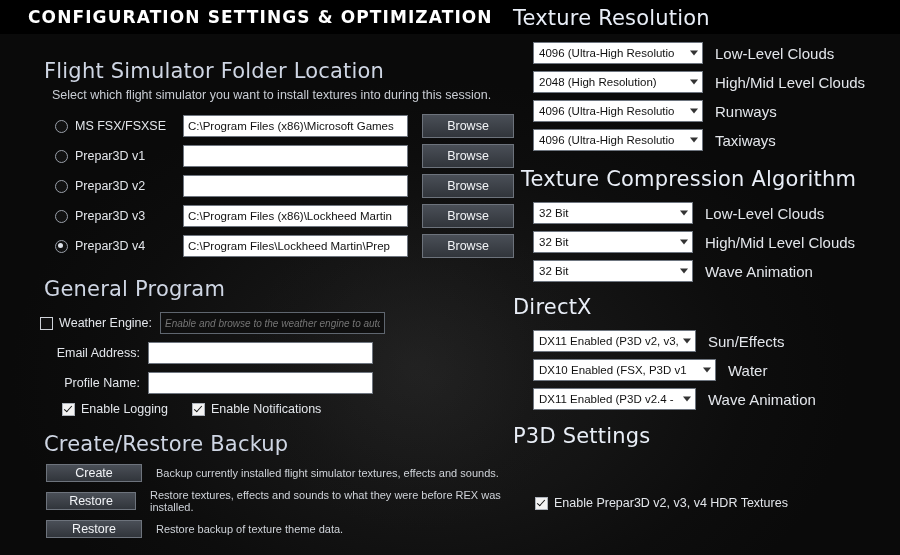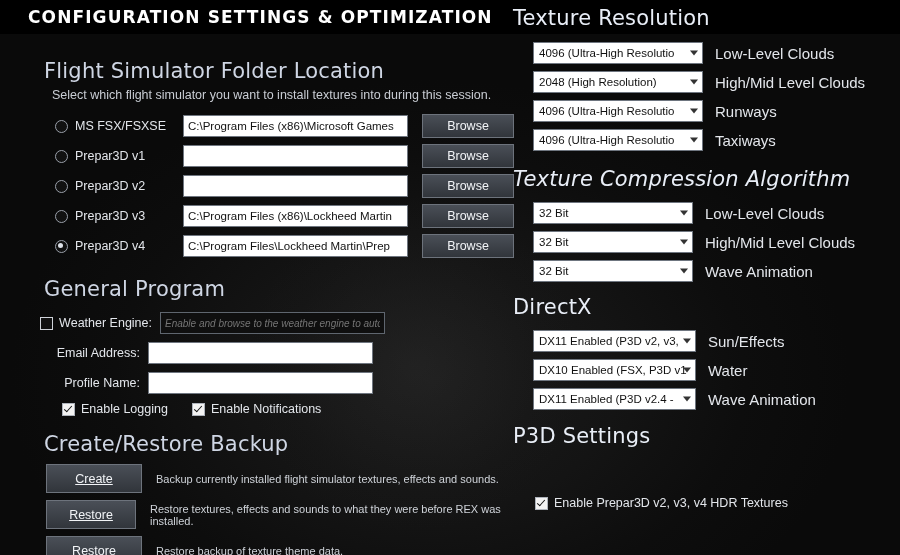--- a/index.html
+++ b/index.html
@@ -140,22 +140,21 @@
     cursor: pointer;
     font-family: "Liberation Sans", sans-serif;
     padding: 0 19px;
   }
   .btn.browse {
     width: 92px;
     margin-left: 14px;
   }
   .btn.wide {
     width: 96px;
-    height: 29px;
-    text-decoration: underline;
+    height: 18px;
   }
   .chk {
     width: 11px;
     height: 11px;
     border: 1px solid #aeb3bb;
     background: #f3f3f3;
     display: inline-block;
     position: relative;
     margin-right: 6px;
     flex: none;
@@ -370,21 +369,21 @@
       </div>
       <div class="sel-row">
         <div class="sel">
           <span>4096 (Ultra-High Resolutio</span>
           <span class="arrow"></span>
         </div>
         <span class="sel-cap">Taxiways</span>
       </div>
     </div>
 
-    <div style="position:absolute; left:8px; top:167px;font-style:italic;" class="section-head light">Texture Compression Algorithm</div>
+    <div style="position:absolute; left:16px; top:167px;" class="section-head light">Texture Compression Algorithm</div>
 
     <div style="position:absolute; left:28px; top:202px;">
       <div class="sel-row">
         <div class="sel" style="width:160px;">
           <span>32 Bit</span>
           <span class="arrow"></span>
         </div>
         <span class="sel-cap">Low-Level Clouds</span>
       </div>
       <div class="sel-row">
@@ -407,21 +406,21 @@
 
     <div style="position:absolute; left:28px; top:330px;">
       <div class="sel-row">
         <div class="sel" style="width:163px;">
           <span>DX11 Enabled (P3D v2, v3,</span>
           <span class="arrow"></span>
         </div>
         <span class="sel-cap">Sun/Effects</span>
       </div>
       <div class="sel-row">
-        <div class="sel" style="width:163px;">
+        <div class="sel" style="width:183px;">
           <span>DX10 Enabled (FSX, P3D v1</span>
           <span class="arrow"></span>
         </div>
         <span class="sel-cap">Water</span>
       </div>
       <div class="sel-row">
         <div class="sel" style="width:163px;">
           <span>DX11 Enabled (P3D v2.4 -</span>
           <span class="arrow"></span>
         </div>

